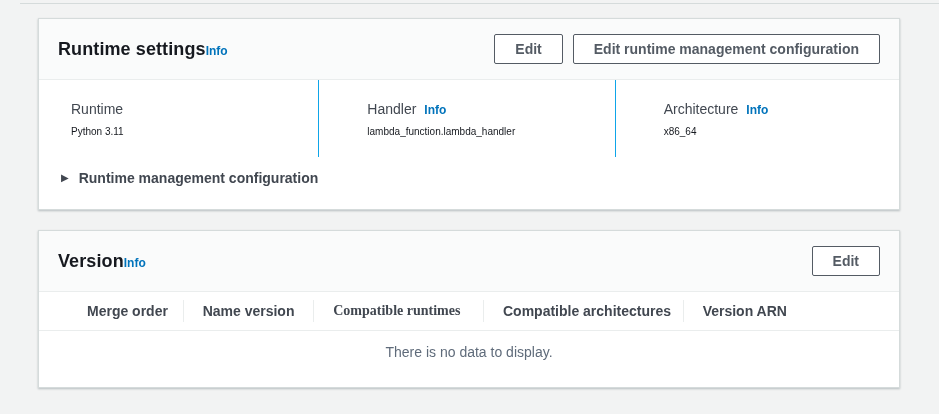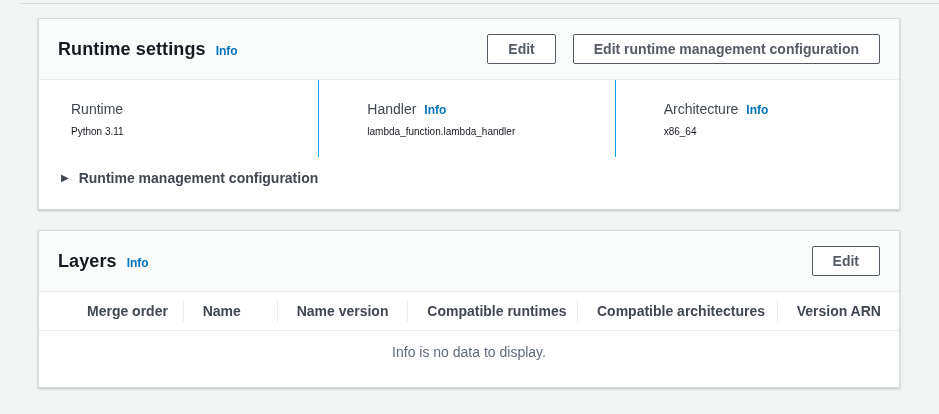--- a/index.html
+++ b/index.html
@@ -27,21 +27,21 @@
   .card + .card { margin-top: 20px; }
 
   .card-header {
     display: flex;
     justify-content: space-between;
     align-items: center;
     padding: 15px 19px;
     background: #fafbfb;
     border-bottom: 1px solid #eaeded;
   }
-  .title-group { display: flex; align-items: baseline; gap: 10px; }
+  .title-group { display: flex; align-items: baseline; }
   .card-title {
     font-size: 18px;
     font-weight: 700;
     color: #16191f;
     letter-spacing: 0.1px;
   }
   .info-link {
     font-size: 12px;
     font-weight: 700;
     color: #0073bb;
@@ -54,21 +54,20 @@
     border: 1px solid #545b64;
     border-radius: 2px;
     color: #545b64;
     font-family: inherit;
     font-size: 14px;
     font-weight: 700;
     padding: 5px 20px;
     line-height: 18px;
     cursor: pointer;
     white-space: nowrap;
-    margin-left: 7px;
   }
 
   
   .columns { display: flex; }
   .col {
     flex: 1;
     padding: 20px 20px 16px 20px;
     margin-left: 12px;
   }
   .col + .col { border-left: 1px solid #0ea5e9; padding-left: 48px; }
@@ -111,21 +110,21 @@
     content: "";
     position: absolute;
     left: 0; top: 50%;
     transform: translateY(-50%);
     width: 1px; height: 22px;
     background: #eaeded;
   }
   .th-1 { width: 13.9%; }
   .th-2 { width: 11.3%; }
   .th-3 { width: 15.7%; }
-  .th-4 { width: 20.4%; }
+  .th-4 { width: 20.4%; font-family: Liberation Serif, serif; }
   .th-5 { width: 24.0%; }
   .th-6 { width: 14.7%; }
   .table-body-divider { height: 1px; background: #eaeded; }
   .empty-state {
     text-align: center;
     padding: 13px 0 27px 0;
     font-size: 14px;
     color: #5f6b7a;
   }
 </style>
@@ -171,32 +170,31 @@
 
   <div class="expander">
     <span class="caret">▶</span>
     <span class="expander-label">Runtime management configuration</span>
   </div>
 </section>
 
 <section class="card">
   <div class="card-header">
     <div class="title-group">
-      <h2 class="card-title">Layers</h2>
+      <h2 class="card-title">Version</h2>
       <a class="info-link">Info</a>
     </div>
     <div class="header-actions">
       <button class="btn">Edit</button>
     </div>
   </div>
 
   <div class="table-header">
     <div class="th th-1">Merge order</div>
-    <div class="th th-2">Name</div>
     <div class="th th-3">Name version</div>
     <div class="th th-4">Compatible runtimes</div>
     <div class="th th-5">Compatible architectures</div>
     <div class="th th-6">Version ARN</div>
   </div>
   <div class="table-body-divider"></div>
 
-  <div class="empty-state">Info is no data to display.</div>
+  <div class="empty-state">There is no data to display.</div>
 </section>
 
 </body></html>

